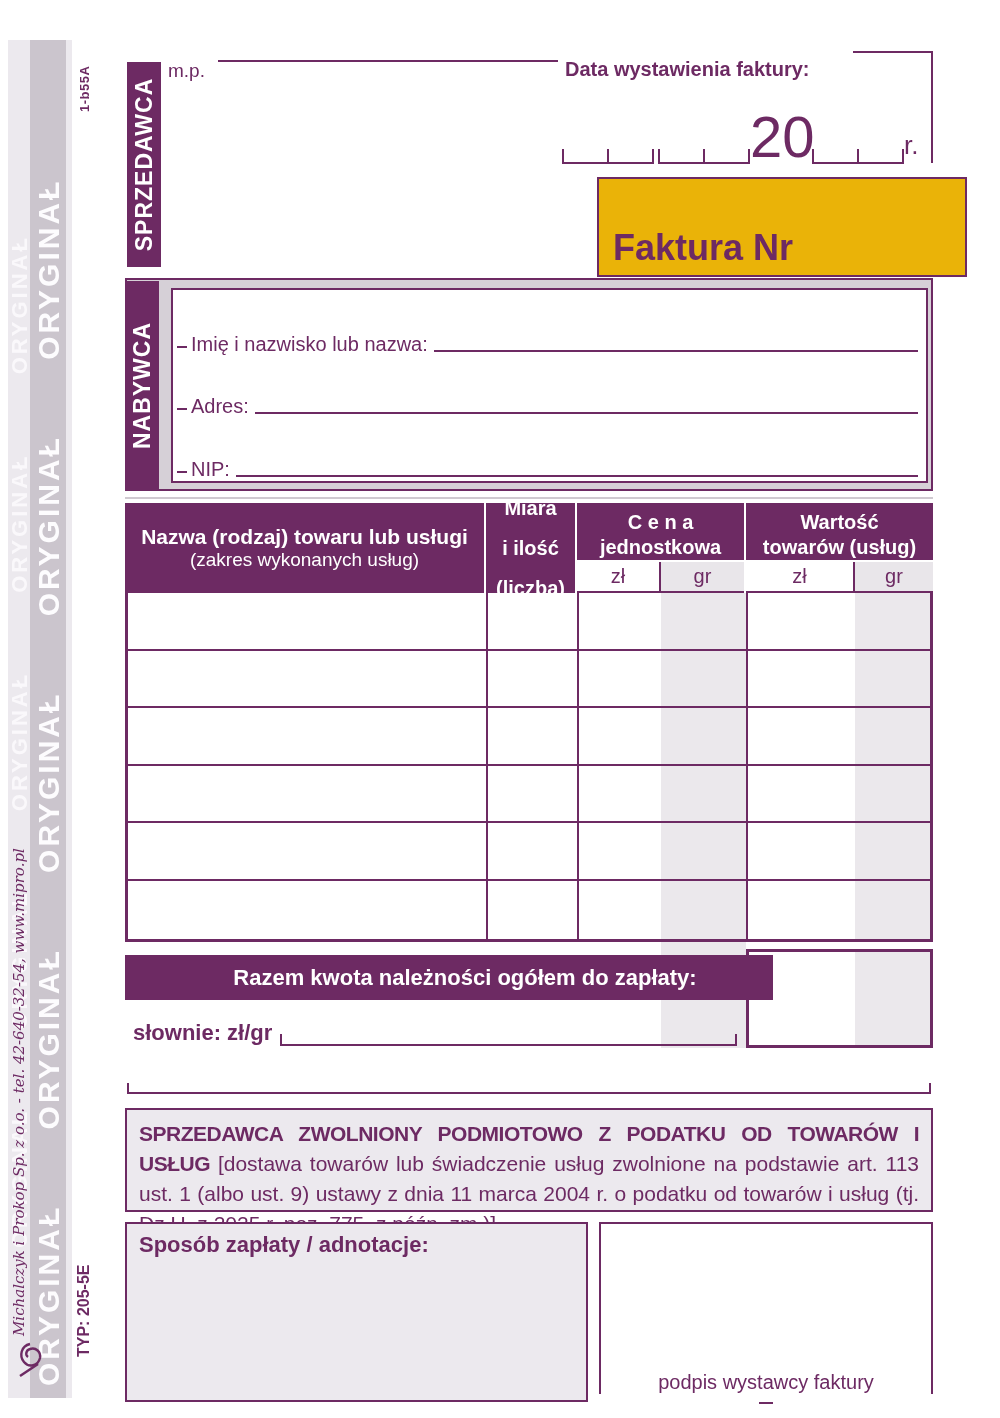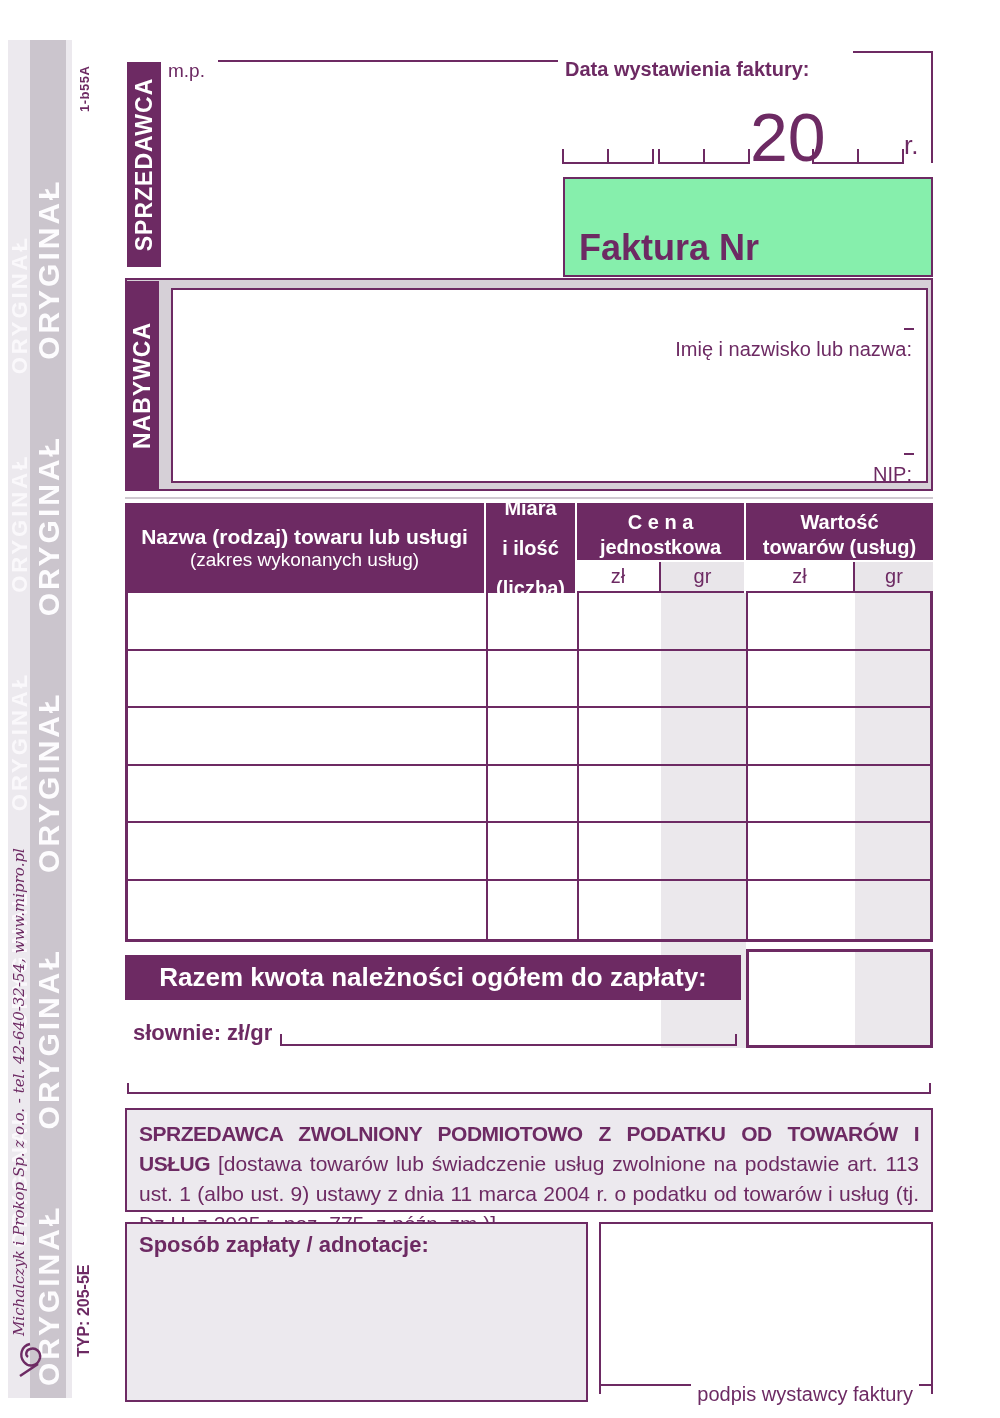--- a/index.html
+++ b/index.html
@@ -27,34 +27,34 @@
 
   .mp{left:168px;top:60px;font-size:19px;}
   .top-rule{left:218px;top:60px;width:340px;height:0;border-top:2px solid #6D2A63;}
   .date-title{left:565px;top:58px;font-size:20px;font-weight:bold;}
   .corner-h{left:853px;top:51px;width:80px;height:0;border-top:2px solid #6D2A63;}
   .corner-v{left:931px;top:51px;width:0;height:112px;border-left:2px solid #6D2A63;}
 
   .dgroup{position:absolute;display:flex;}
   .dgroup .dcell{width:43px;height:13px;border-left:2px solid #6D2A63;border-bottom:2px solid #6D2A63;}
   .dgroup .dcell:last-child{border-right:2px solid #6D2A63;}
-  .century{left:750px;top:108px;font-size:68px;line-height:58px;}
+  .century{left:750px;top:108px;font-size:58px;line-height:58px;}
   .year-suffix{left:904px;top:130px;font-size:26px;}
 
-  .faktura-box{left:563px;top:177px;width:370px;height:100px;box-sizing:border-box;
-               background:#86efac;border:2px solid #6D2A63;}
+  .faktura-box{left:597px;top:177px;width:370px;height:100px;box-sizing:border-box;
+               background:#eab308;border:2px solid #6D2A63;}
   .faktura-box .title{position:absolute;left:14px;bottom:6px;font-size:36px;font-weight:bold;}
   .seller-hint{left:167px;top:246px;font-size:19px;}
 
   
   .buyer-outer{left:125px;top:278px;width:808px;height:213px;box-sizing:border-box;
                background:#D6D0D7;border:2px solid #6D2A63;}
   .buyer-inner{left:171px;top:288px;width:757px;height:195px;box-sizing:border-box;
                background:#fff;border:2px solid #6D2A63;}
-  .bfield{position:absolute;left:4px;right:8px;display:flex;align-items:flex-end;height:28px;flex-direction:column;}
+  .bfield{position:absolute;left:4px;right:8px;display:flex;align-items:flex-end;height:28px;}
   .bfield .tick{width:10px;border-bottom:2px solid #6D2A63;margin:0 4px 8px 0;}
   .bfield .blabel{font-size:20px;white-space:nowrap;padding-right:6px;}
   .bfield .fill{flex:1;border-bottom:2px solid #6D2A63;margin-bottom:4px;}
   .gray-sep{left:125px;top:497px;width:808px;height:2px;background:#CFC9D0;}
 
   
   .thead{left:125px;top:503px;width:808px;height:90px;background:#6D2A63;display:flex;color:#fff;box-sizing:border-box;}
   .hcell{box-sizing:border-box;display:flex;flex-direction:column;justify-content:center;
          align-items:center;text-align:center;}
   .hc1{width:361px;border-right:2px solid #fff;}
@@ -81,42 +81,42 @@
   .shade{position:absolute;top:0;bottom:0;background:#EBE8EC;z-index:0;}
   .shade.s1{left:533px;width:85px;}
   .shade.s2{left:727px;width:75px;}
   .vline{position:absolute;top:0;bottom:0;width:2px;background:#6D2A63;z-index:2;}
   .vl1{left:358px;} .vl2{left:449px;} .vl3{left:618px;}
   .trow{height:57.6px;box-sizing:border-box;border-bottom:2px solid #6D2A63;position:relative;z-index:1;}
   .trow:last-child{border-bottom:none;}
 
   .stripe-ext{left:661px;top:942px;width:85px;height:106px;background:#EBE8EC;z-index:0;}
   .razem{left:125px;top:955px;width:616px;height:45px;background:#6D2A63;color:#fff;
-         display:flex;align-items:center;justify-content:center;font-size:26px;font-weight:bold;z-index:1;}
+         display:flex;align-items:center;justify-content:center;font-size:22px;font-weight:bold;z-index:1;padding-left:32px;}
   .total-box{left:746px;top:949px;width:187px;height:99px;box-sizing:border-box;
              border:3px solid #6D2A63;background:#fff;}
   .total-box .gr-part{position:absolute;right:0;top:0;bottom:0;width:75px;background:#EBE8EC;}
 
   .slownie{left:133px;top:1020px;font-size:22px;font-weight:bold;}
   .slownie-line{left:280px;top:1034px;width:457px;height:12px;box-sizing:border-box;
                 border-bottom:2px solid #6D2A63;border-left:2px solid #6D2A63;border-right:2px solid #6D2A63;}
   .open-bracket{left:127px;top:1083px;width:804px;height:11px;box-sizing:border-box;
                 border-bottom:2px solid #6D2A63;border-left:2px solid #6D2A63;border-right:2px solid #6D2A63;}
 
   .info-box{left:125px;top:1108px;width:808px;height:104px;box-sizing:border-box;
             background:#ECE9EE;border:2px solid #6D2A63;padding:9px 12px;
             font-size:21px;line-height:30px;text-align:justify;}
   .info-box .b{font-weight:bold;letter-spacing:-0.5px;}
 
   .pay-box{left:125px;top:1222px;width:463px;height:180px;box-sizing:border-box;
            background:#ECE9EE;border:2px solid #6D2A63;}
   .pay-box .plabel{padding:8px 12px;font-size:22px;font-weight:bold;}
   .sign-box{left:599px;top:1222px;width:334px;height:172px;box-sizing:border-box;
             background:#fff;border:2px solid #6D2A63;border-bottom:none;}
-  .sign-bottom{position:absolute;left:-2px;right:-2px;bottom:-10px;display:flex;}
+  .sign-bottom{position:absolute;left:-2px;right:-2px;bottom:-10px;display:flex;align-items:center;flex-direction:column;}
   .sign-bottom .seg{border-bottom:2px solid #6D2A63;height:10px;}
   .sign-bottom .seg.l{flex:1;}
   .sign-bottom .seg.r{width:14px;}
   .sign-bottom .slabel{font-size:20px;padding:0 6px;white-space:nowrap;line-height:20px;margin-top:10px;}
 </style>
 </head>
 <body>
 
 <div id="page">
 
@@ -159,20 +159,25 @@
   </div>
 
   <div class="abs buyer-outer"></div>
   <div class="vbar buyer">NABYWCA</div>
   <div class="abs buyer-inner">
     <div class="bfield" style="top:38px">
       <span class="tick"></span>
       <span class="blabel">Imię i nazwisko lub nazwa:</span>
       <span class="fill"></span>
     </div>
+    <div class="bfield" style="top:100px">
+      <span class="tick"></span>
+      <span class="blabel">Adres:</span>
+      <span class="fill"></span>
+    </div>
     <div class="bfield" style="top:163px">
       <span class="tick"></span>
       <span class="blabel">NIP:</span>
       <span class="fill"></span>
     </div>
   </div>
   <div class="abs gray-sep"></div>
 
   <div class="abs thead">
     <div class="hcell hc1">

